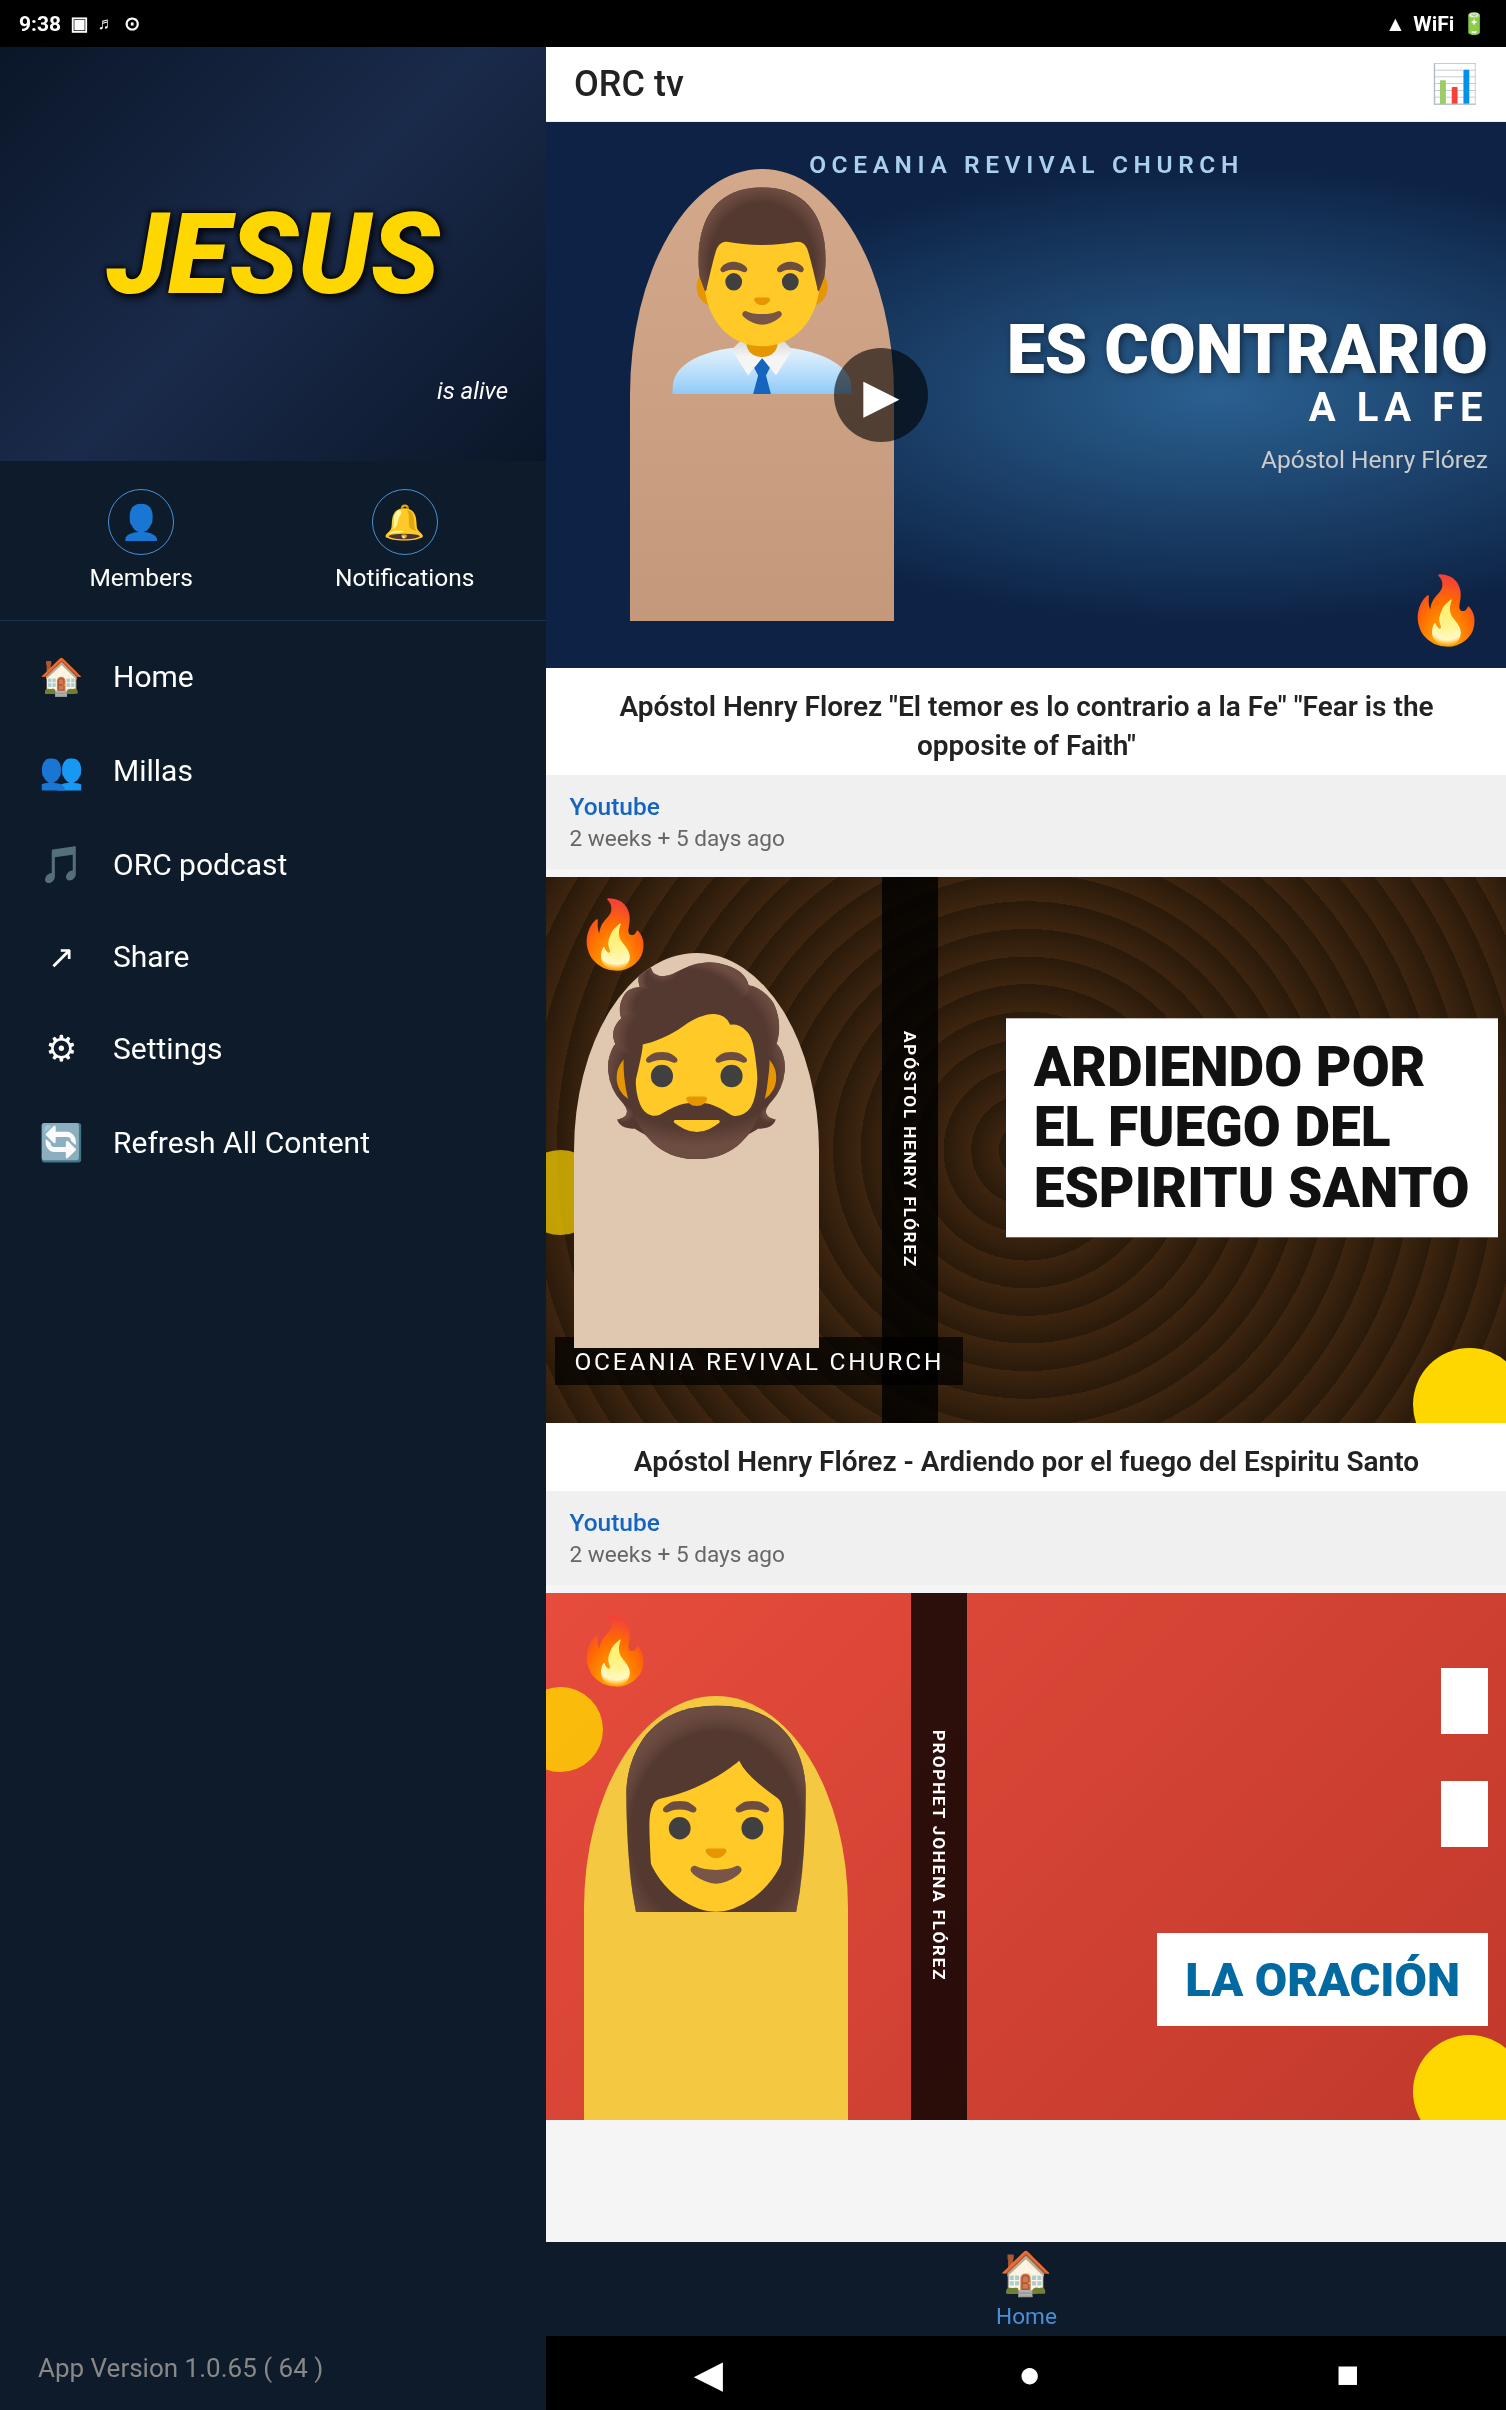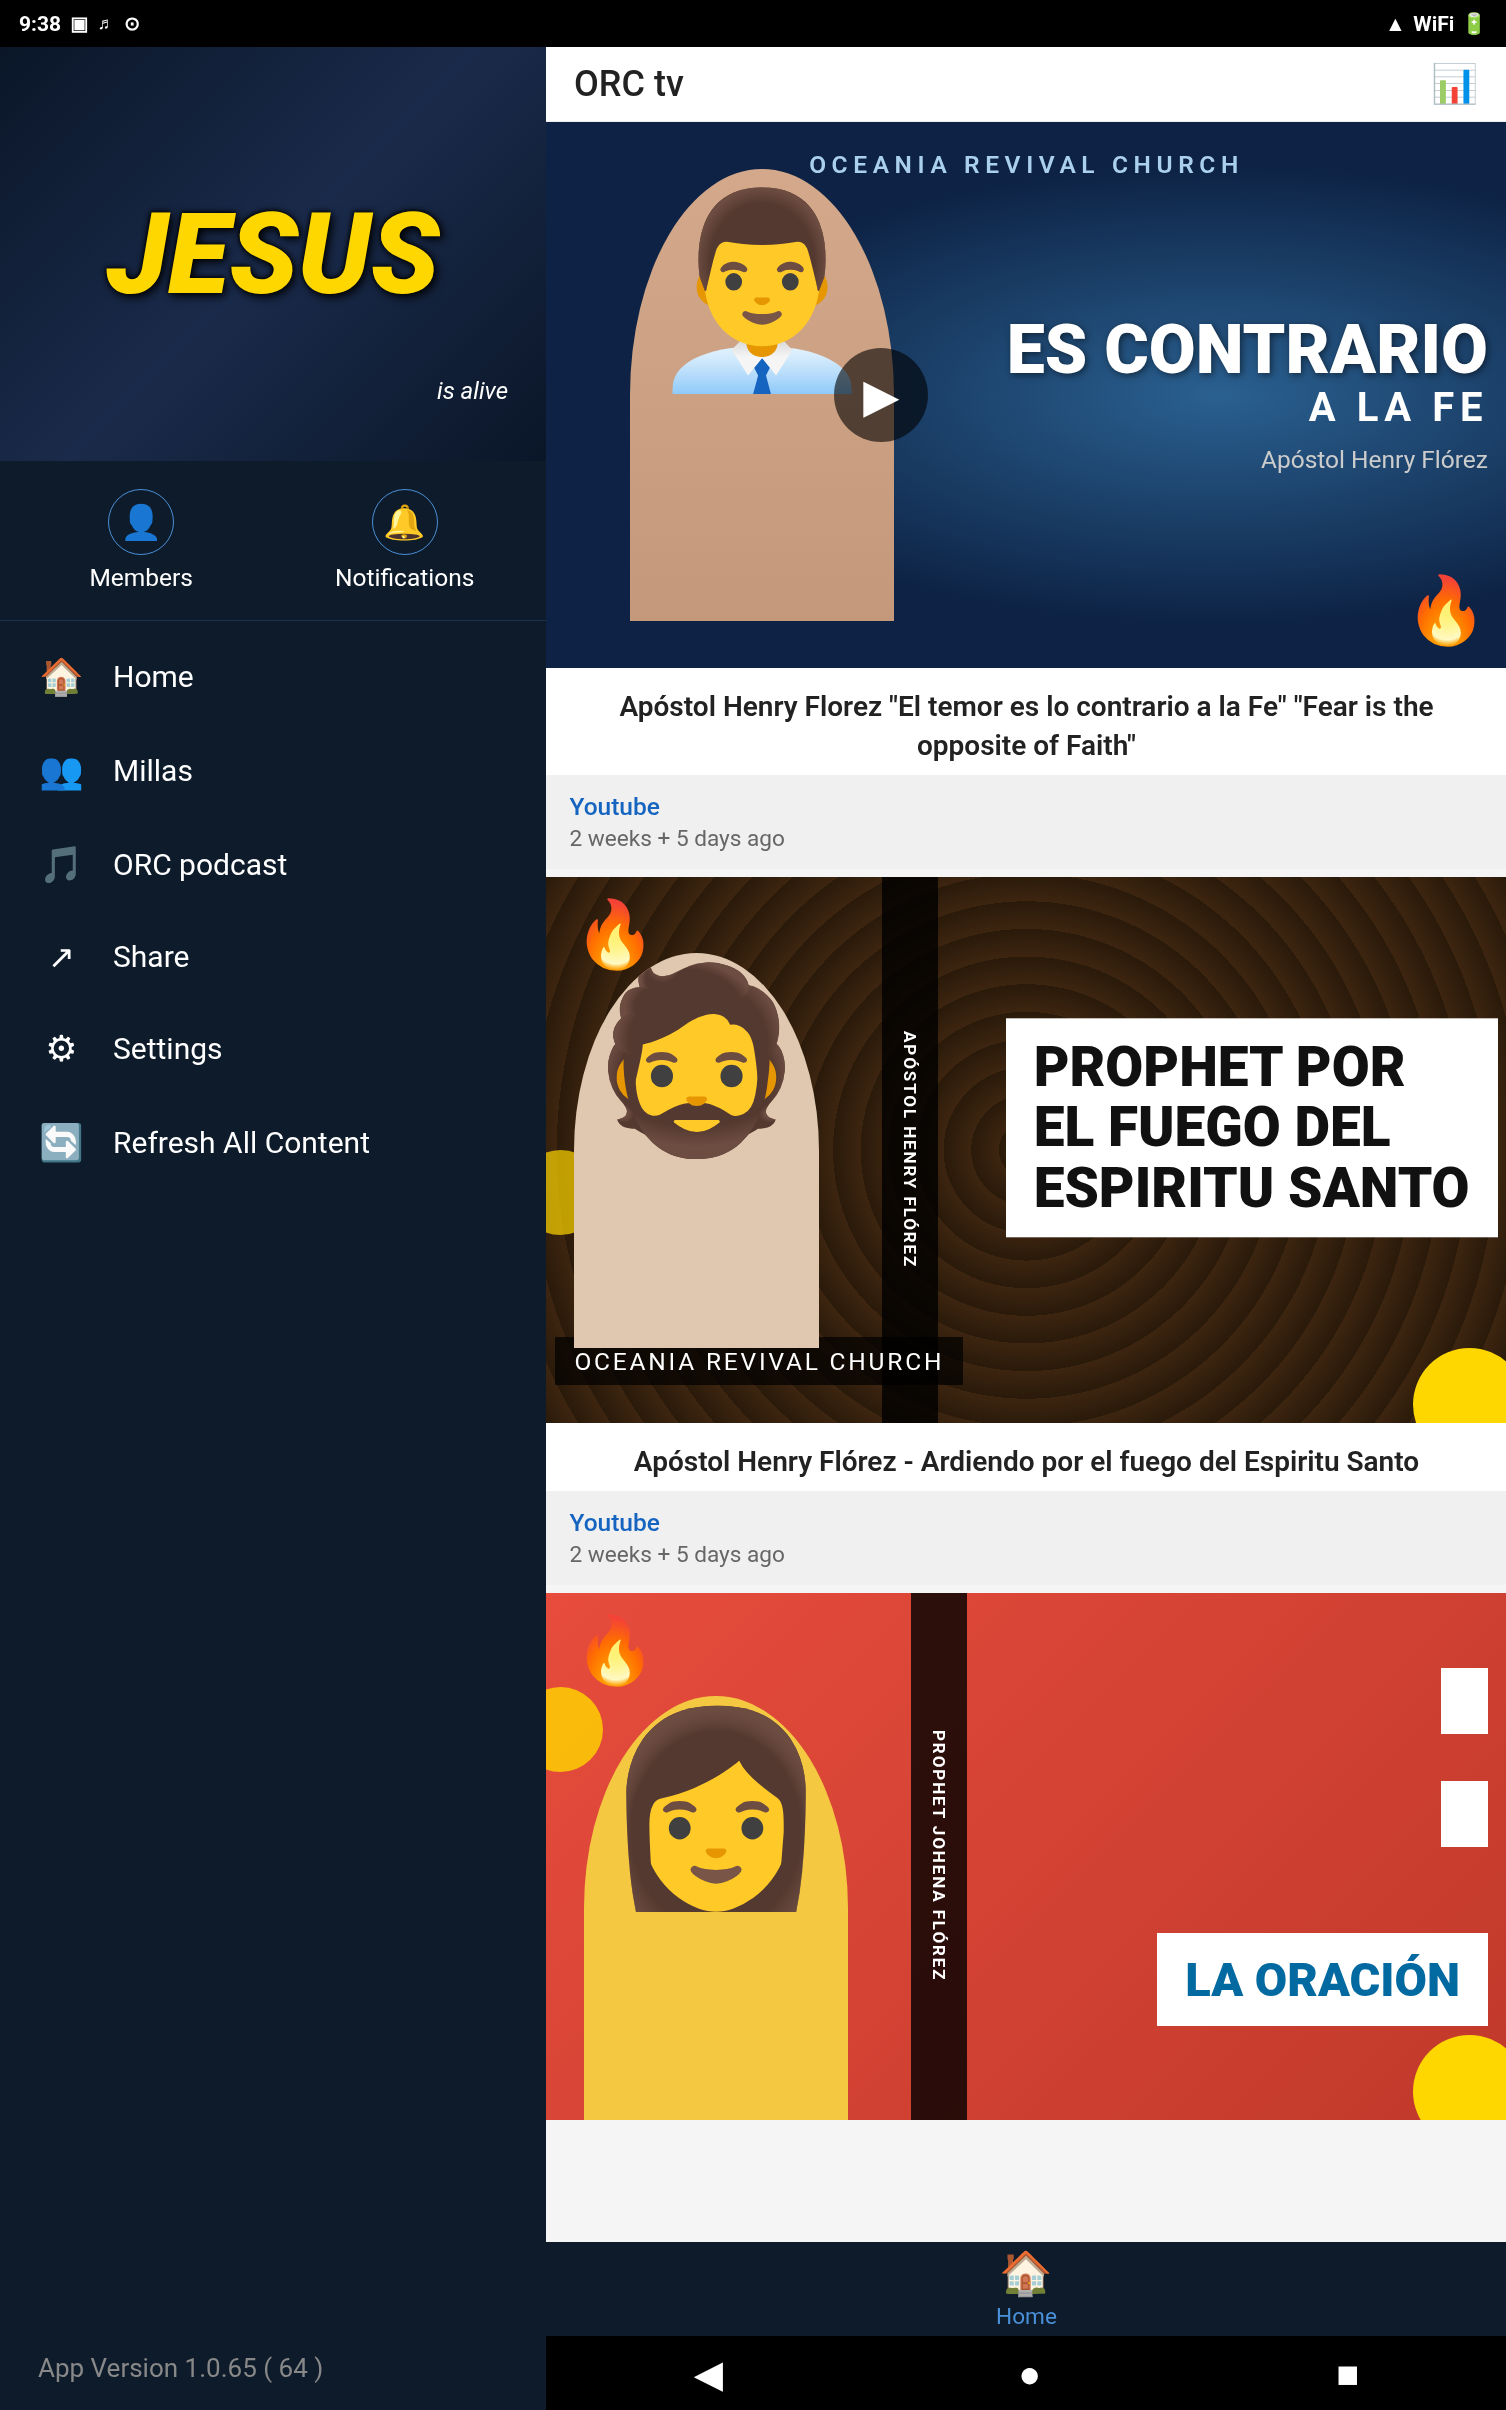--- a/index.html
+++ b/index.html
@@ -480,21 +480,21 @@
             <div style="width:245px; height:395px; background:#e0c8b0; border-radius:50% 50% 0 0; overflow:hidden; display:flex; align-items:flex-start; justify-content:center; padding-top:19px;">
               <div style="font-size:179px; line-height:1;">🧔</div>
             </div>
           </div>
 
           <div class="vertical-strip">
             <span class="vertical-text">APÓSTOL HENRY FLÓREZ</span>
           </div>
 
           <div class="thumb-2-text-block">
-            <div class="thumb-2-title">PROPHET POR</div>
+            <div class="thumb-2-title">ARDIENDO POR</div>
             <div class="thumb-2-title">EL FUEGO DEL</div>
             <div class="thumb-2-title">ESPIRITU SANTO</div>
           </div>
 
           <div class="thumb-2-church">OCEANIA REVIVAL CHURCH</div>
         </div>
         <div class="card-title">Apóstol Henry Flórez - Ardiendo por el fuego del Espiritu Santo</div>
         <div class="card-meta">
           <div class="card-source">Youtube</div>
           <div class="card-time">2 weeks + 5 days ago</div>

